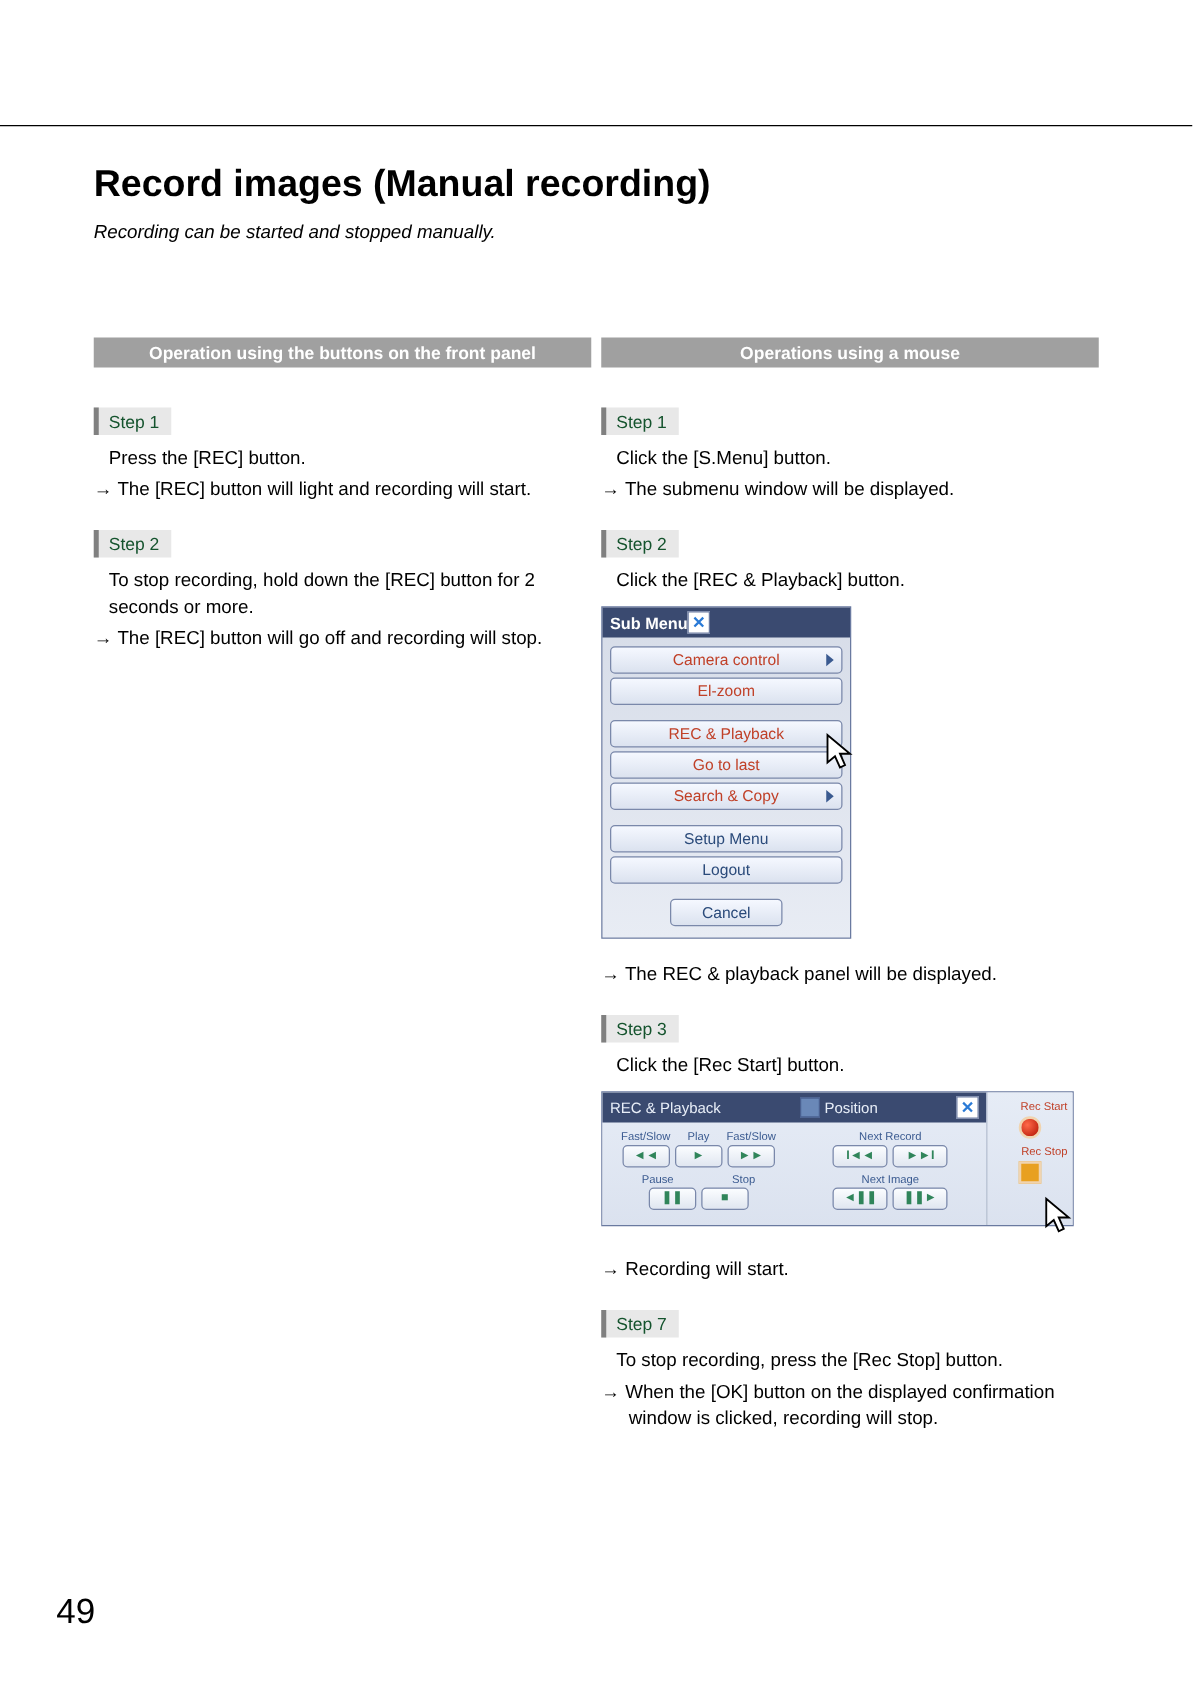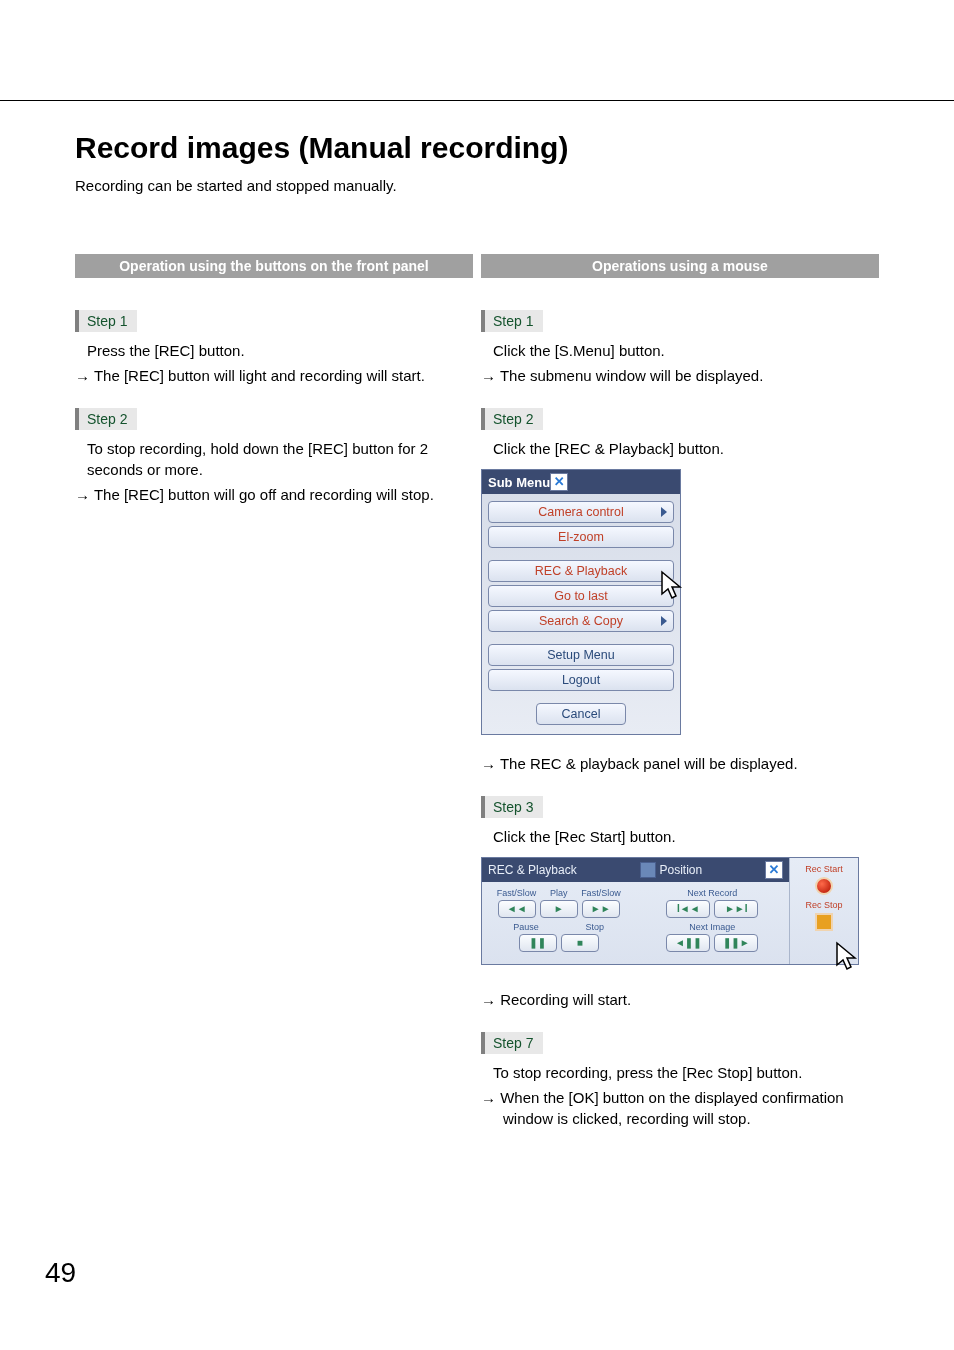--- a/index.html
+++ b/index.html
@@ -17,21 +17,22 @@
   .page {
     padding: 30px 75px 0 75px;
   }
   h1 {
     font-size: 30px;
     font-weight: bold;
     margin: 0 0 12px 0;
   }
   .intro {
     font-size: 15px;
-    margin-bottom: 60px;
+    margin-bottom: 76px;
+    font-style: italic;
   }
   .cols {
     display: flex;
     gap: 8px;
   }
   .col {
     flex: 1;
     min-width: 0;
   }
   .section-bar {
@@ -212,20 +213,21 @@
     color: #30855a;
     font-weight: bold;
     text-align: center;
     line-height: 15px;
   }
   .rp-btn.wide { width: 42px; }
   .rec-label {
     font-size: 9px;
     color: #c04028;
     margin-bottom: 3px;
+    text-align: right;
   }
   .rec-dot {
     width: 14px; height: 14px;
     border-radius: 50%;
     background: radial-gradient(circle at 35% 35%, #ff6a4a, #b01000);
     border: 2px solid #f0d4b0;
     margin: 0 auto 5px auto;
   }
   .rec-sq {
     width: 14px; height: 14px;

